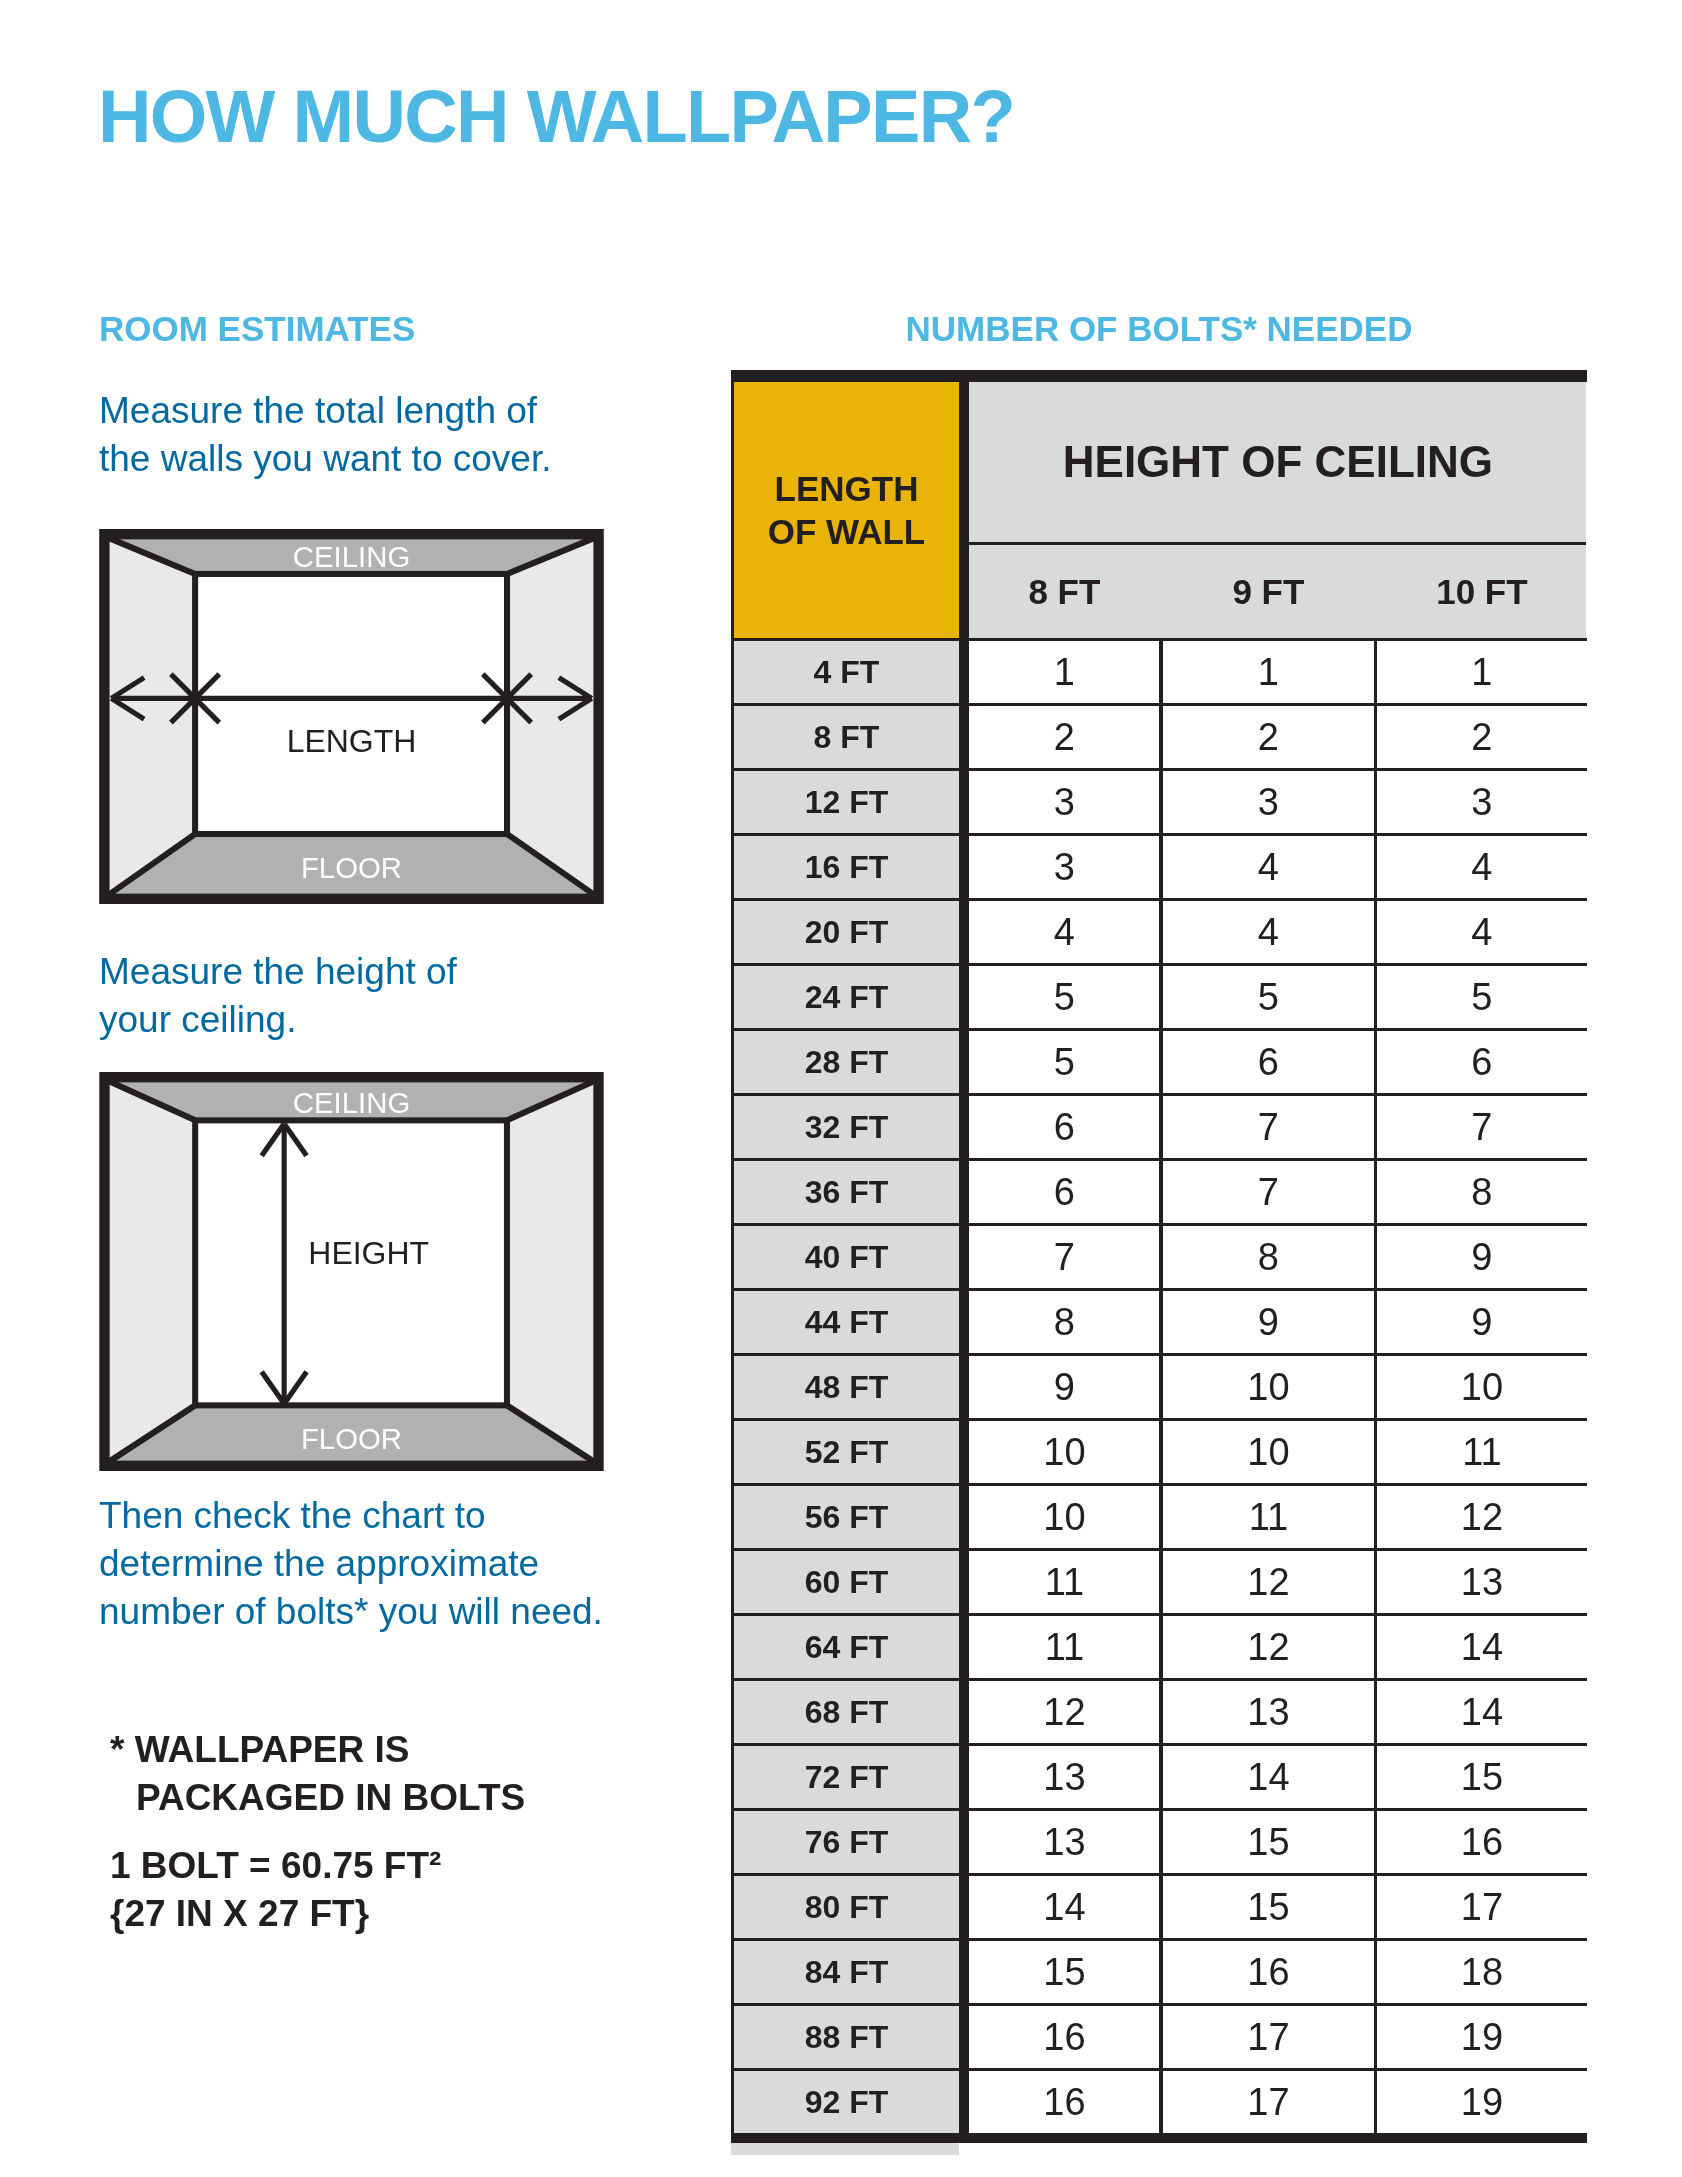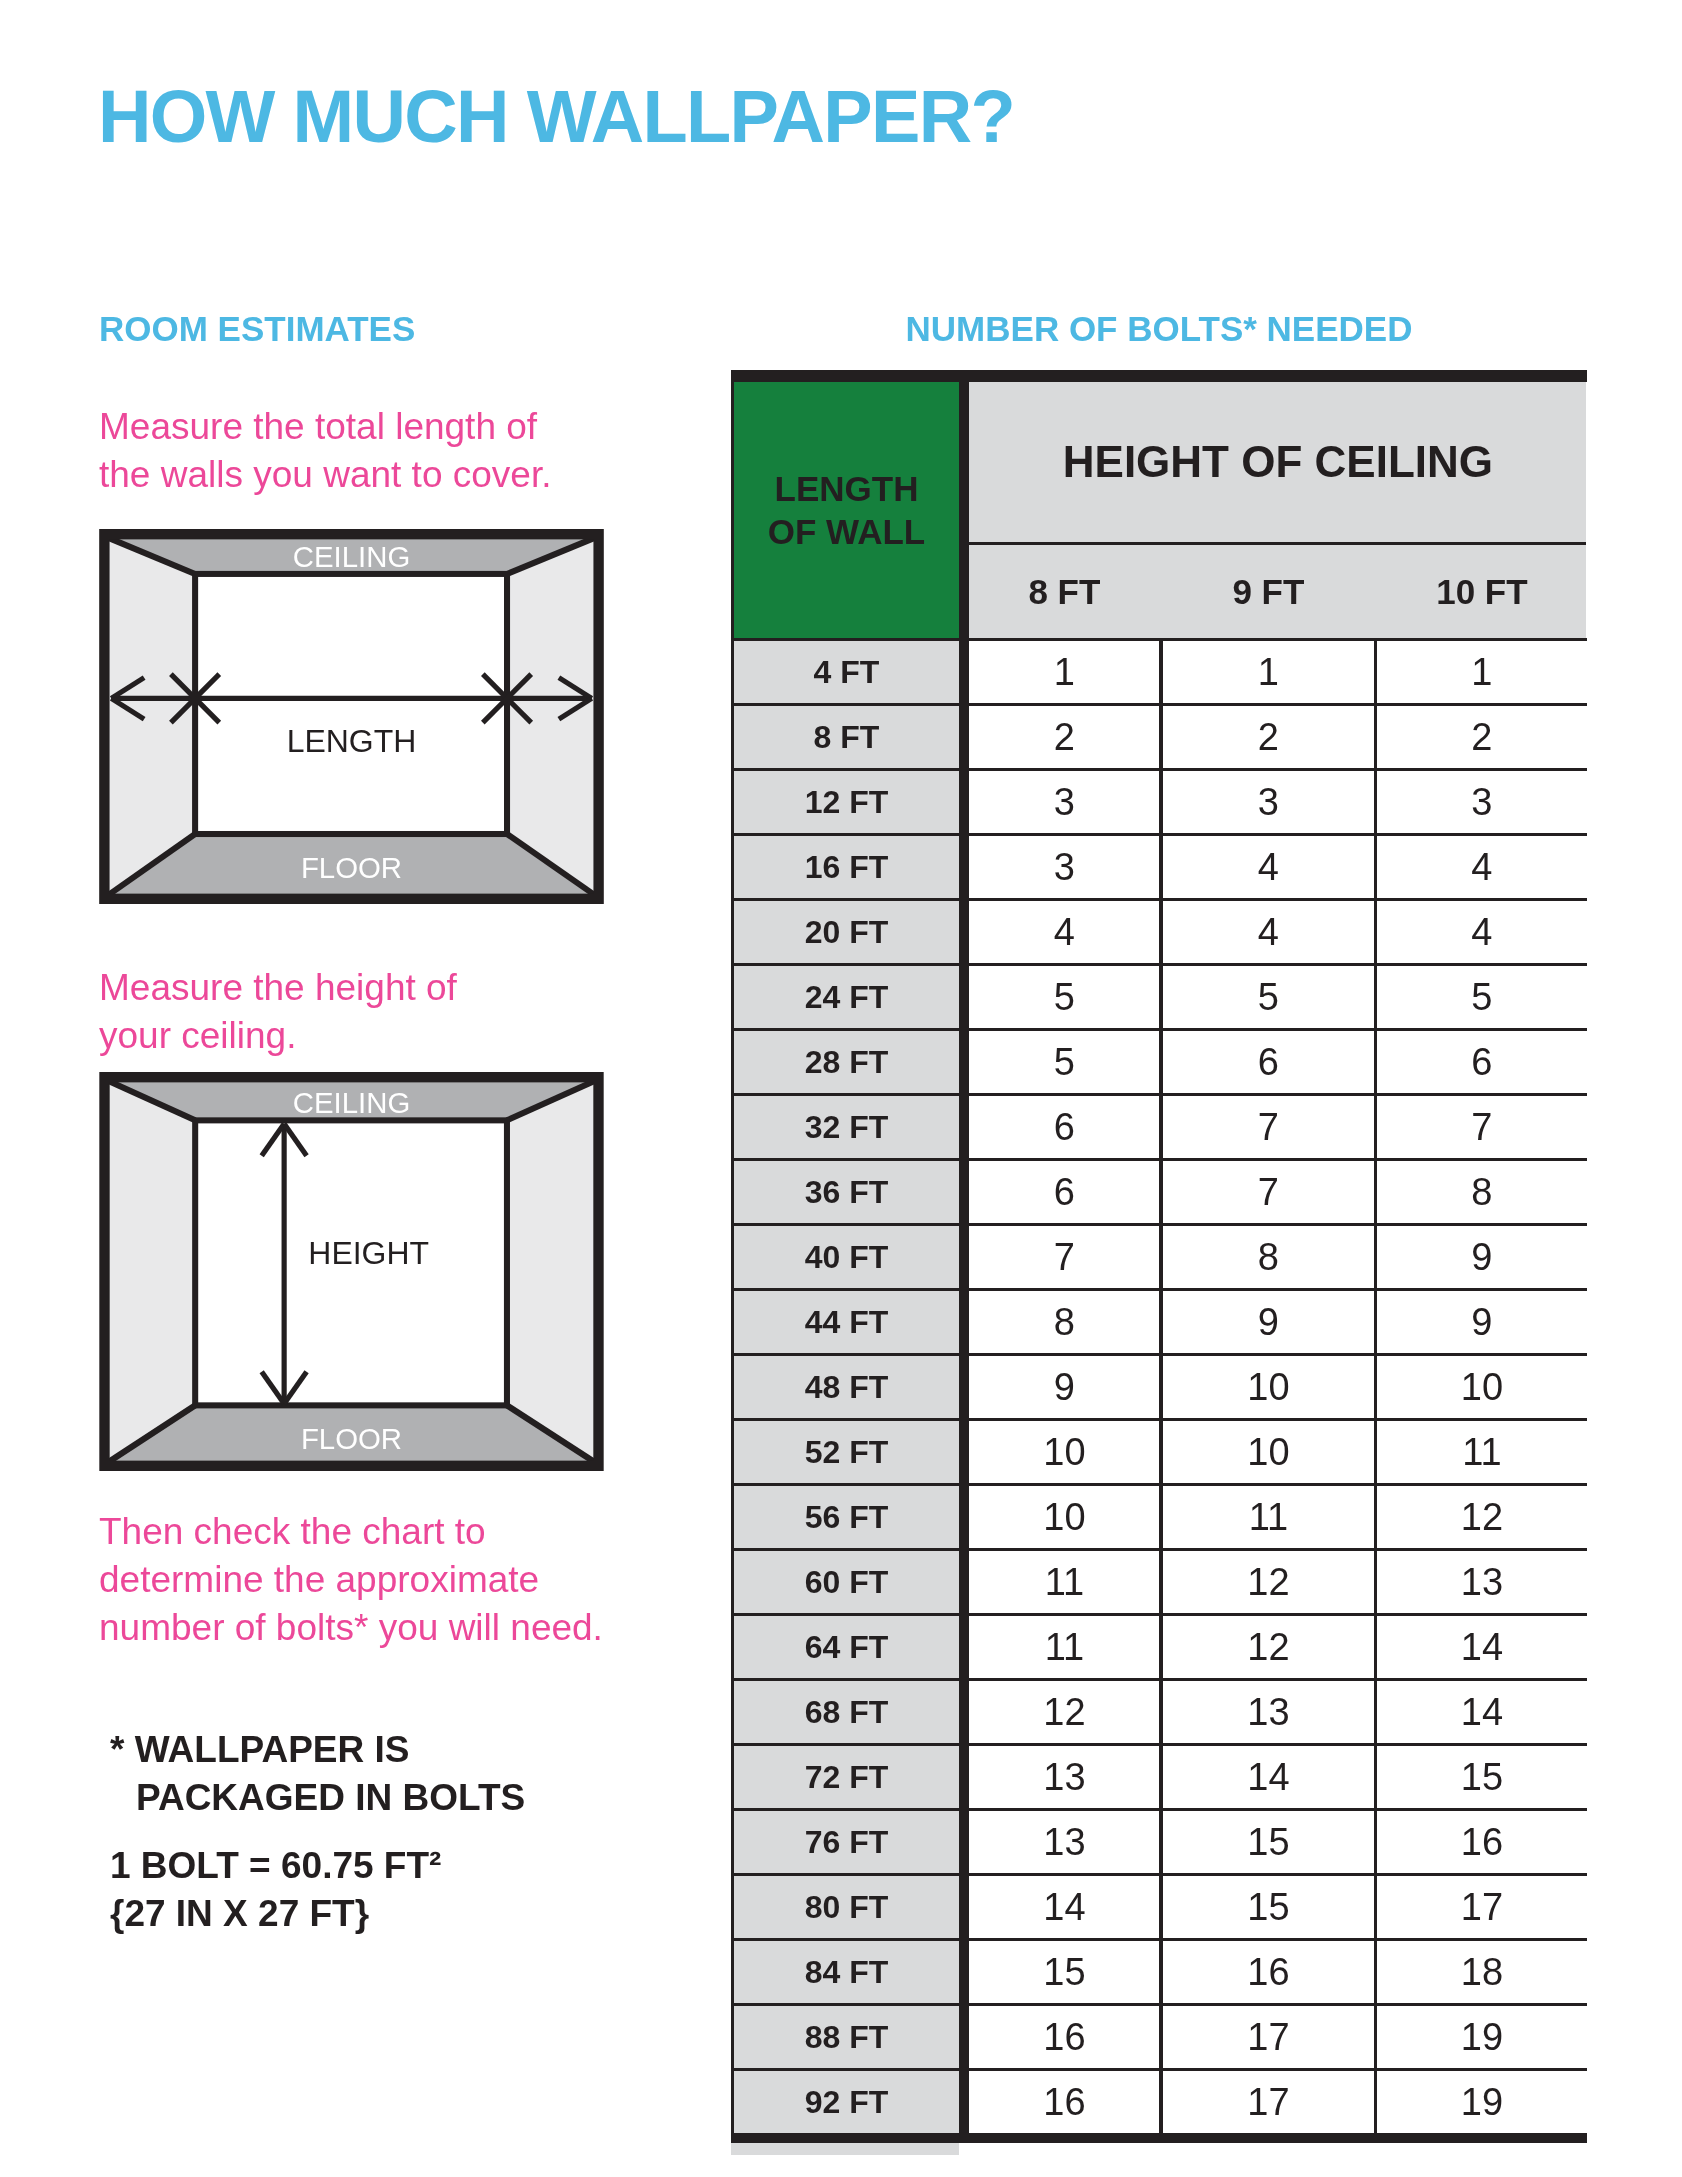--- a/index.html
+++ b/index.html
@@ -11,34 +11,34 @@
     position:absolute; left:98px; top:80px;
     font-size:74px; font-weight:bold; letter-spacing:-1.7px; line-height:1;
     color:#4db8e3; white-space:nowrap;
   }
   .section-heading {
     position:absolute; top:311px; font-size:35px; font-weight:bold; line-height:1;
     color:#4db8e3; white-space:nowrap;text-align:center;
   }
   .heading-left { left:99px; }
   .heading-right { left:731px; width:856px; text-align:center; }
-  .para { position:absolute; left:99px; font-size:37px; line-height:48px; color:#ec4899;margin-top:16px; }
+  .para { position:absolute; left:99px; font-size:37px; line-height:48px; color:#0369a1; }
   .note { position:absolute; left:99px; font-size:37px; line-height:48px; font-weight:bold; color:#231f20;margin-left:11px; }
   .note .indent { padding-left:26px; }
   .diagram { position:absolute; left:99px; }
 
   
   .table-wrap { position:absolute; left:731px; top:370px; width:856px; }
   .tbar-top { width:856px; height:12px; background:#231f20; }
   .tbar-bottom { width:856px; height:10.4px; background:#231f20; }
   .gray-stub { width:228px; height:11.2px; background:#d9dadb; }
   .tmain { border-left:3.5px solid #231f20; width:853px; }
   .thead { display:grid; grid-template-columns:225px 10.4px 617px; grid-template-rows:163px 93px; }
   .cell-rowhead {
-    grid-column:1; grid-row:1 / 3; background:#15803d;
+    grid-column:1; grid-row:1 / 3; background:#eab308;
     display:flex; align-items:center; justify-content:center; text-align:center;
     font-size:35px; font-weight:bold; line-height:43px; padding:0 26px; box-sizing:border-box;
   }
   .cell-vthick-head { grid-column:2; grid-row:1 / 3; background:#231f20; }
   .cell-colgroup {
     grid-column:3; grid-row:1; background:#d9dadb; box-sizing:border-box;
     border-bottom:3.5px solid #231f20;
     display:flex; align-items:center; justify-content:center;
     font-size:44px; font-weight:bold;
   }

